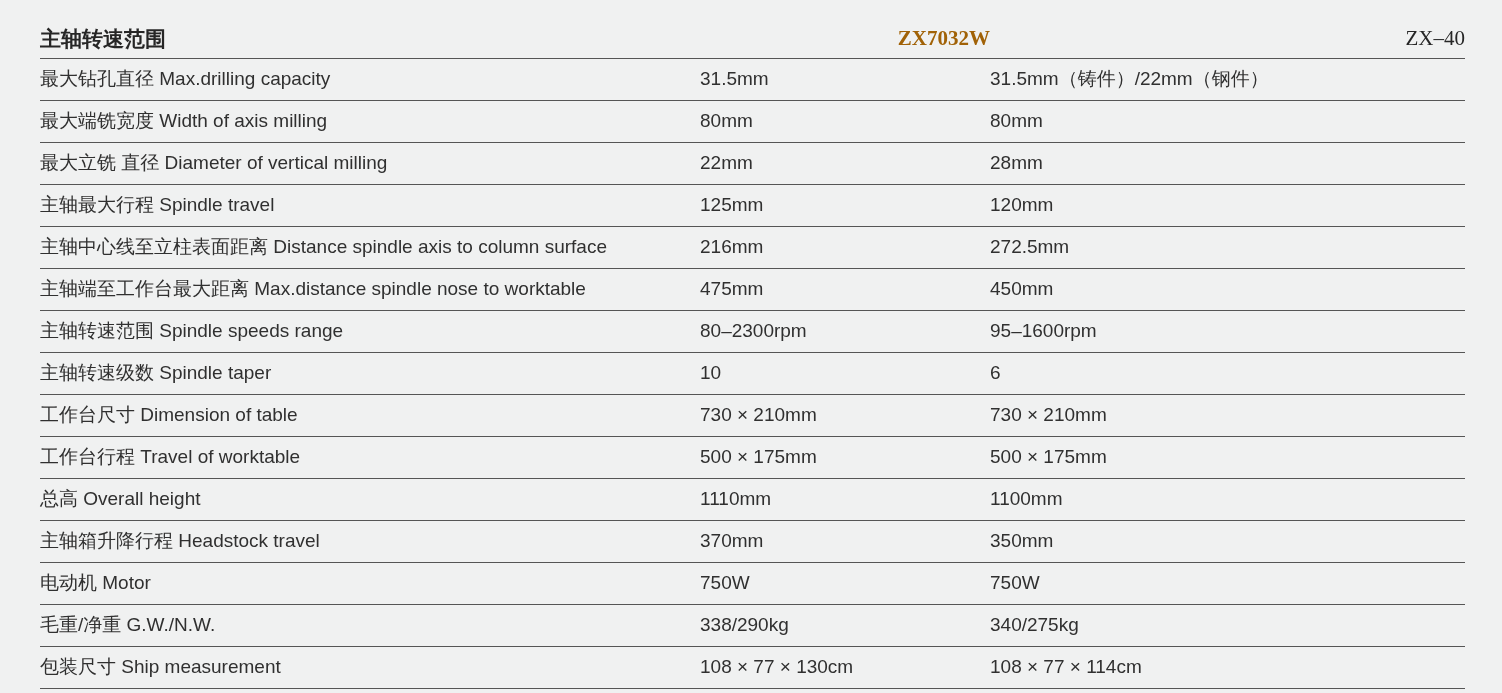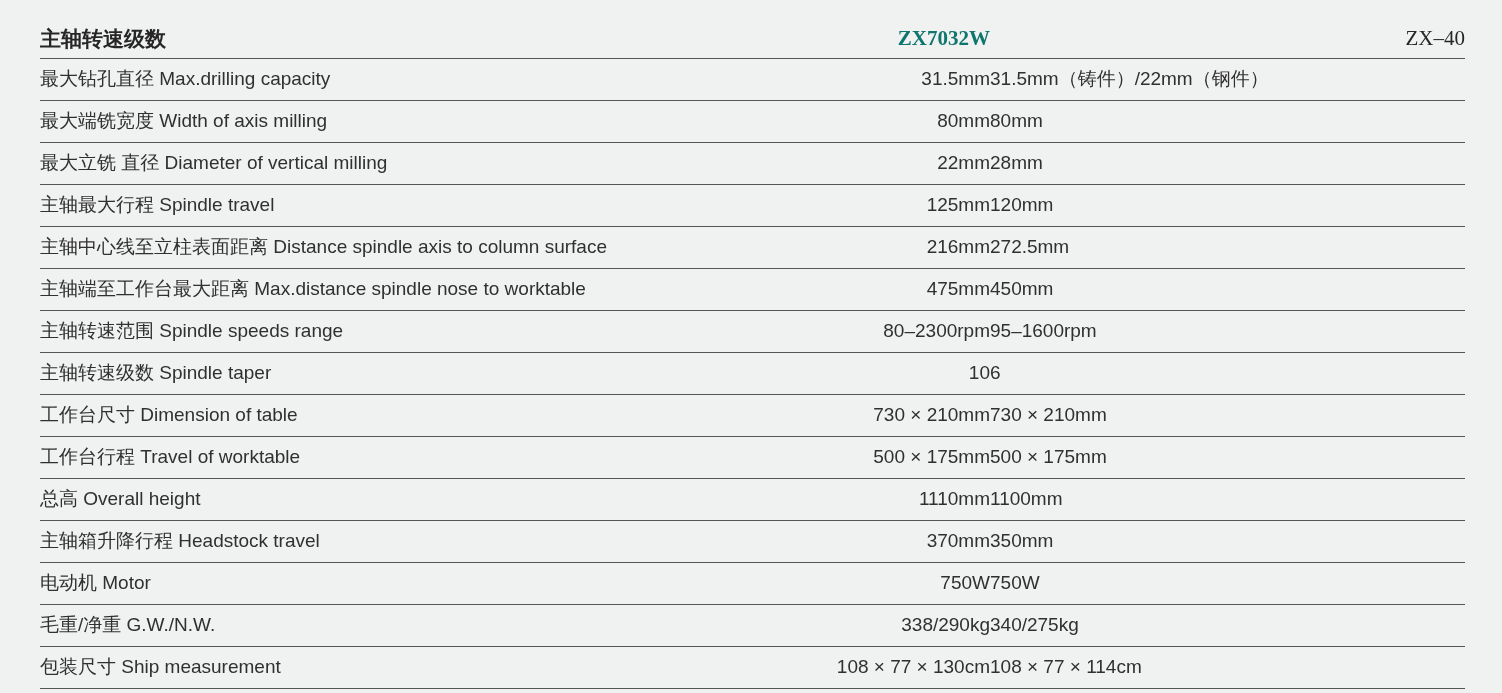--- a/index.html
+++ b/index.html
@@ -38,58 +38,57 @@
     font-family: "Liberation Serif", "DejaVu Serif", serif;
     font-weight: bold;
     font-size: 21px;
     color: #262626;
   }
   th.h-col1 {
     text-align: right;
     font-family: "Liberation Serif", "DejaVu Serif", serif;
     font-weight: bold;
     font-size: 21px;
-    color: #0f766e;
+    color: #a16207;
   }
   th.h-col2 {
     text-align: right;
     padding-right: 14px;
     font-family: "Liberation Serif", "DejaVu Serif", serif;
     font-weight: normal;
     font-size: 21px;
     color: #262626;
   }
   td.c-label {
     text-align: left;
     padding-left: 10px;
     font-size: 19px;
   }
   td.c-v1 {
-    text-align: right;
     font-size: 19px;
   }
   td.c-v2 {
     text-align: left;
     padding-right: 14px;
     font-size: 19px;
   }
 </style>
 </head>
 <body>
 
 <div class="sheet">
   <table class="spec">
     <colgroup>
       <col style="width:660px">
       <col style="width:290px">
       <col style="width:475px">
     </colgroup>
     <thead>
       <tr>
-        <th class="h-label">主轴转速级数</th>
+        <th class="h-label">主轴转速范围</th>
         <th class="h-col1">ZX7032W</th>
         <th class="h-col2">ZX–40</th>
       </tr>
     </thead>
     <tbody>
   <tr>
     <td class="c-label">最大钻孔直径 Max.drilling capacity</td>
     <td class="c-v1">31.5mm</td>
     <td class="c-v2">31.5mm（铸件）/22mm（钢件）</td>
   </tr>

